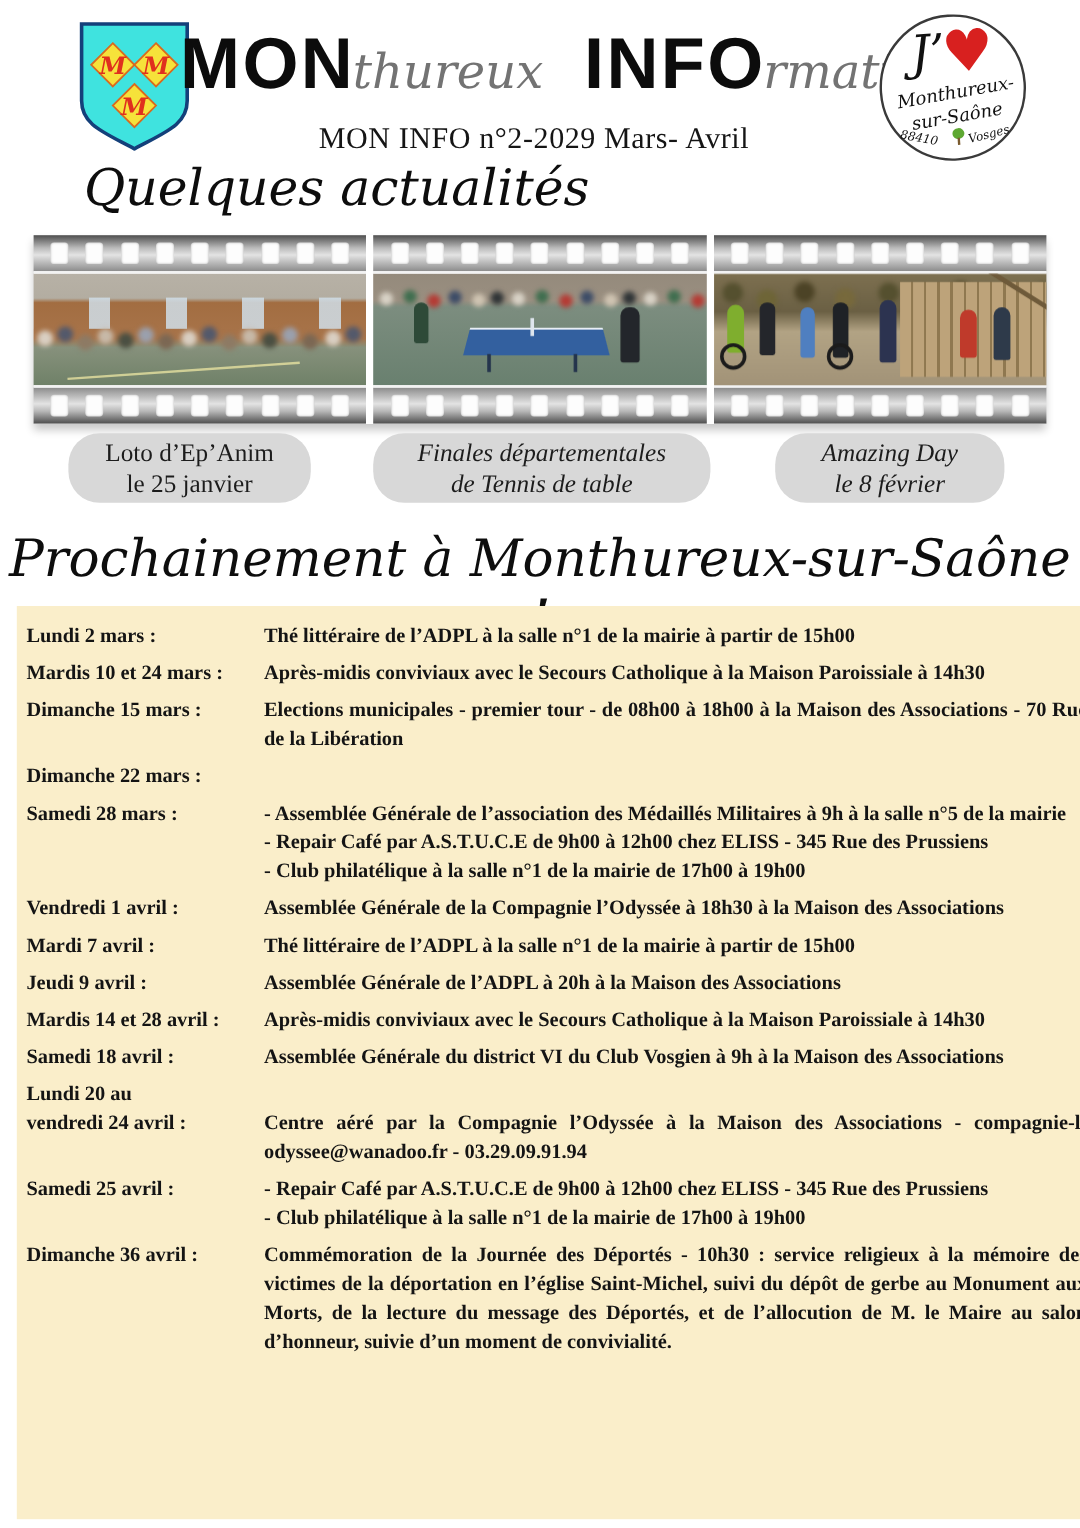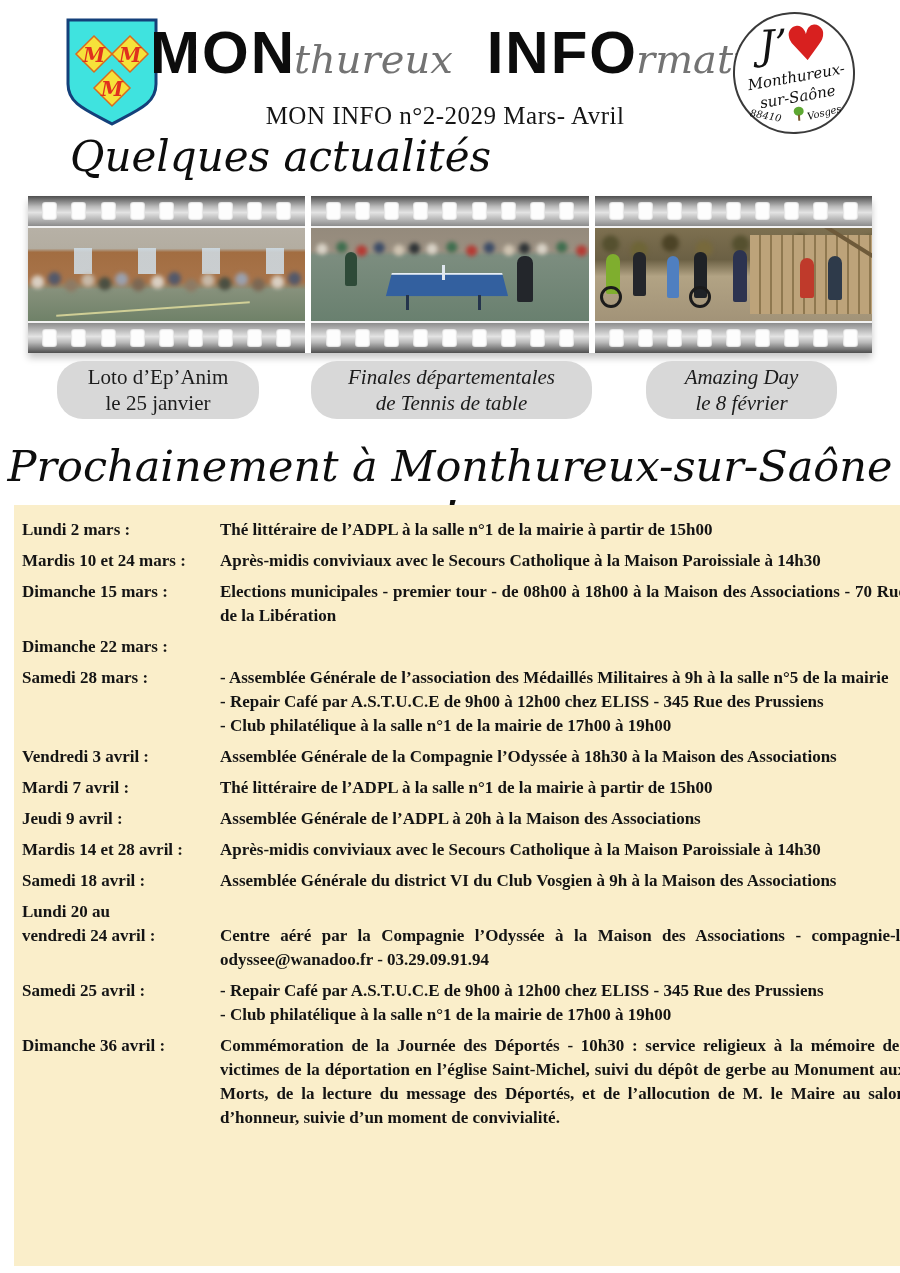--- a/index.html
+++ b/index.html
@@ -311,21 +311,21 @@
         </div>
       <div class="sched-desc">
           <p>- Assemblée Générale de l’association des Médaillés Militaires à 9h à la salle n°5 de la mairie</p>
           <p>- Repair Café par A.S.T.U.C.E  de 9h00 à 12h00 chez ELISS - 345 Rue des Prussiens</p>
           <p>- Club philatélique à la salle n°1 de la mairie de 17h00 à 19h00</p>
         </div>
     </div>
 
     <div class="sched-row">
       <div class="sched-date">
-          <div>Vendredi 3 avril  :</div>
+          <div>Vendredi 1 avril  :</div>
         </div>
       <div class="sched-desc">
           <p>Assemblée Générale de la Compagnie l’Odyssée à 18h30 à la Maison des Associations</p>
         </div>
     </div>
 
     <div class="sched-row">
       <div class="sched-date">
           <div>Mardi 7 avril :</div>
         </div>

